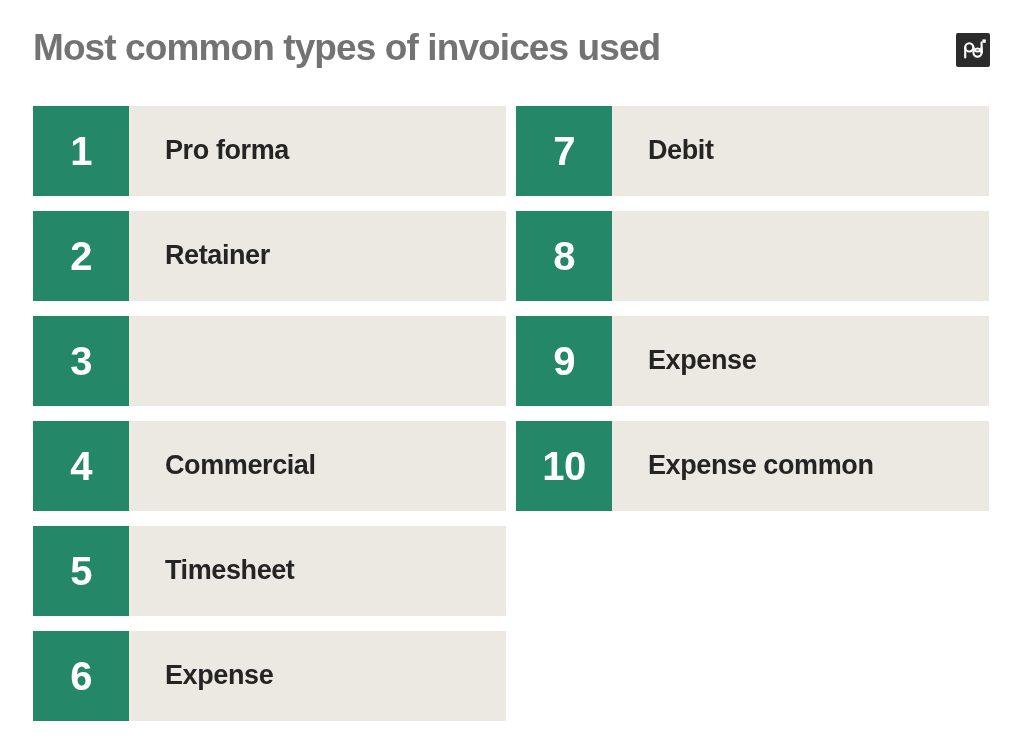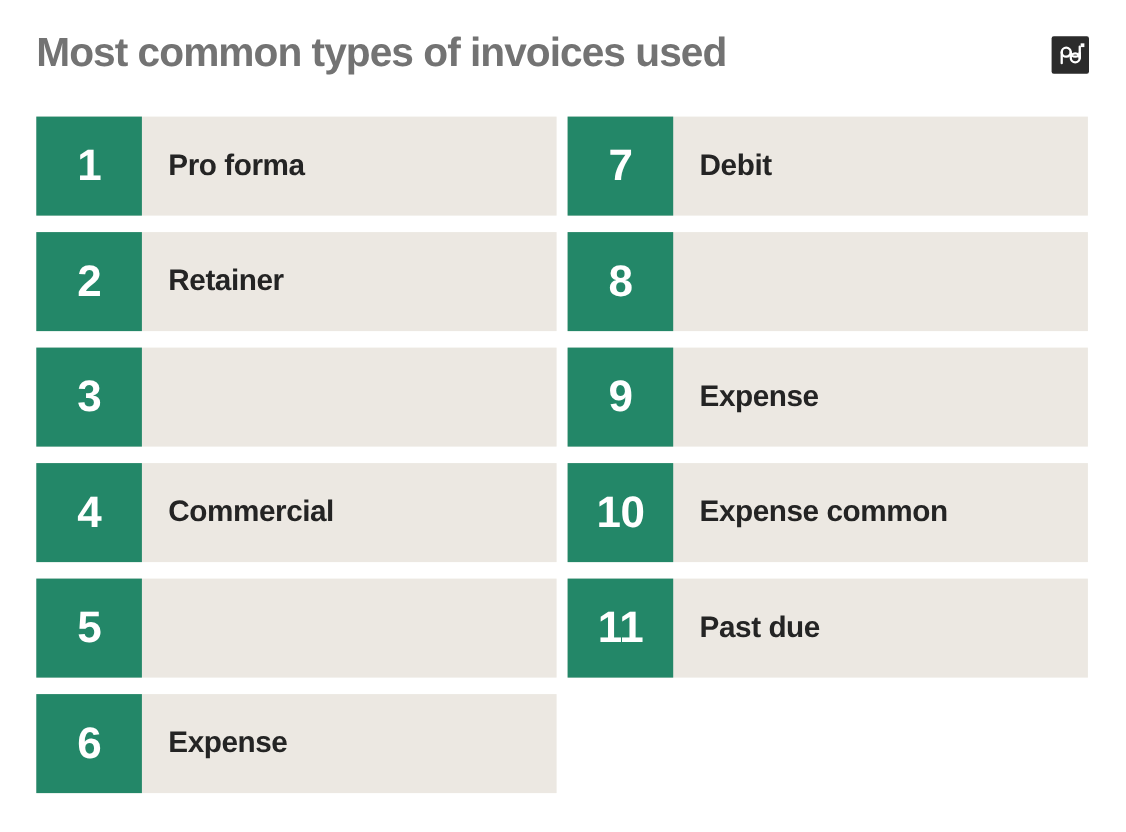--- a/index.html
+++ b/index.html
@@ -96,21 +96,21 @@
     font-size: 40px;
     font-weight: 800;
     letter-spacing: -0.5px;
     line-height: 1;
     font-family: "Liberation Sans", sans-serif;
   }
   .item-label {
     flex: 1 1 auto;
     display: flex;
     align-items: center;
-    padding-left: 24px;
+    padding-left: 36px;
     padding-right: 12px;
     color: #242424;
     font-size: 27px;
     font-weight: 700;
     letter-spacing: -0.4px;
     line-height: 1.1;
     font-family: "Liberation Sans", sans-serif;
   }
 </style>
 </head>
@@ -147,20 +147,21 @@
       </div>
       <div class="item-row">
         <div class="item-number">3</div>
       </div>
       <div class="item-row">
         <div class="item-number">4</div>
         <div class="item-label">Commercial</div>
       </div>
       <div class="item-row">
         <div class="item-number">5</div>
+        <div class="item-label">Timesheet</div>
       </div>
       <div class="item-row">
         <div class="item-number">6</div>
         <div class="item-label">Expense</div>
       </div>
     </div>
 
     <div class="column">
       <div class="item-row">
         <div class="item-number">7</div>
@@ -170,21 +171,17 @@
         <div class="item-number">8</div>
       </div>
       <div class="item-row">
         <div class="item-number">9</div>
         <div class="item-label">Expense</div>
       </div>
       <div class="item-row">
         <div class="item-number">10</div>
         <div class="item-label">Expense common</div>
       </div>
-      <div class="item-row">
-        <div class="item-number">11</div>
-        <div class="item-label">Past due</div>
-      </div>
     </div>
 
   </div>
 
 </div>
 
 </body></html>

